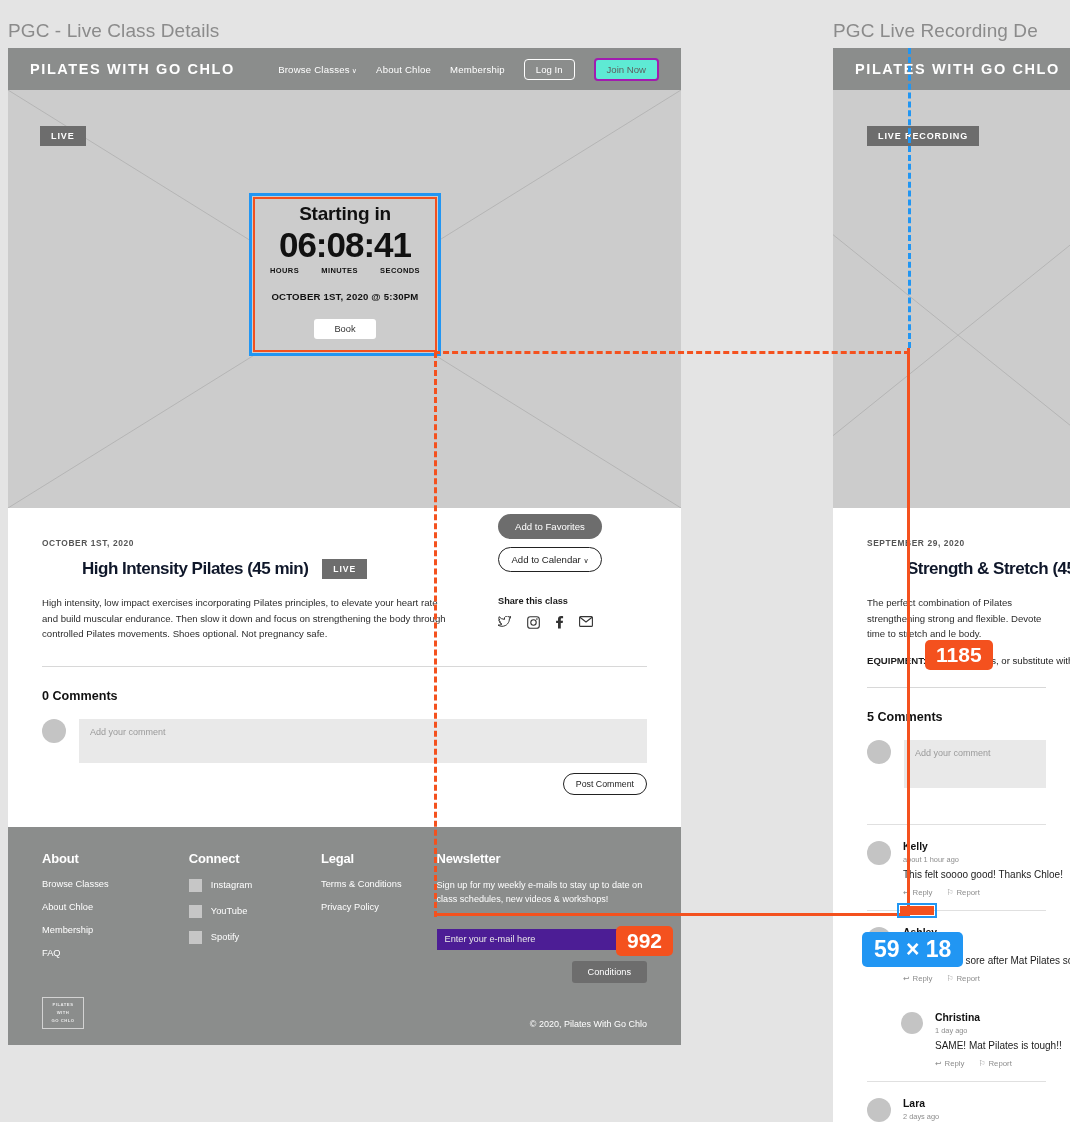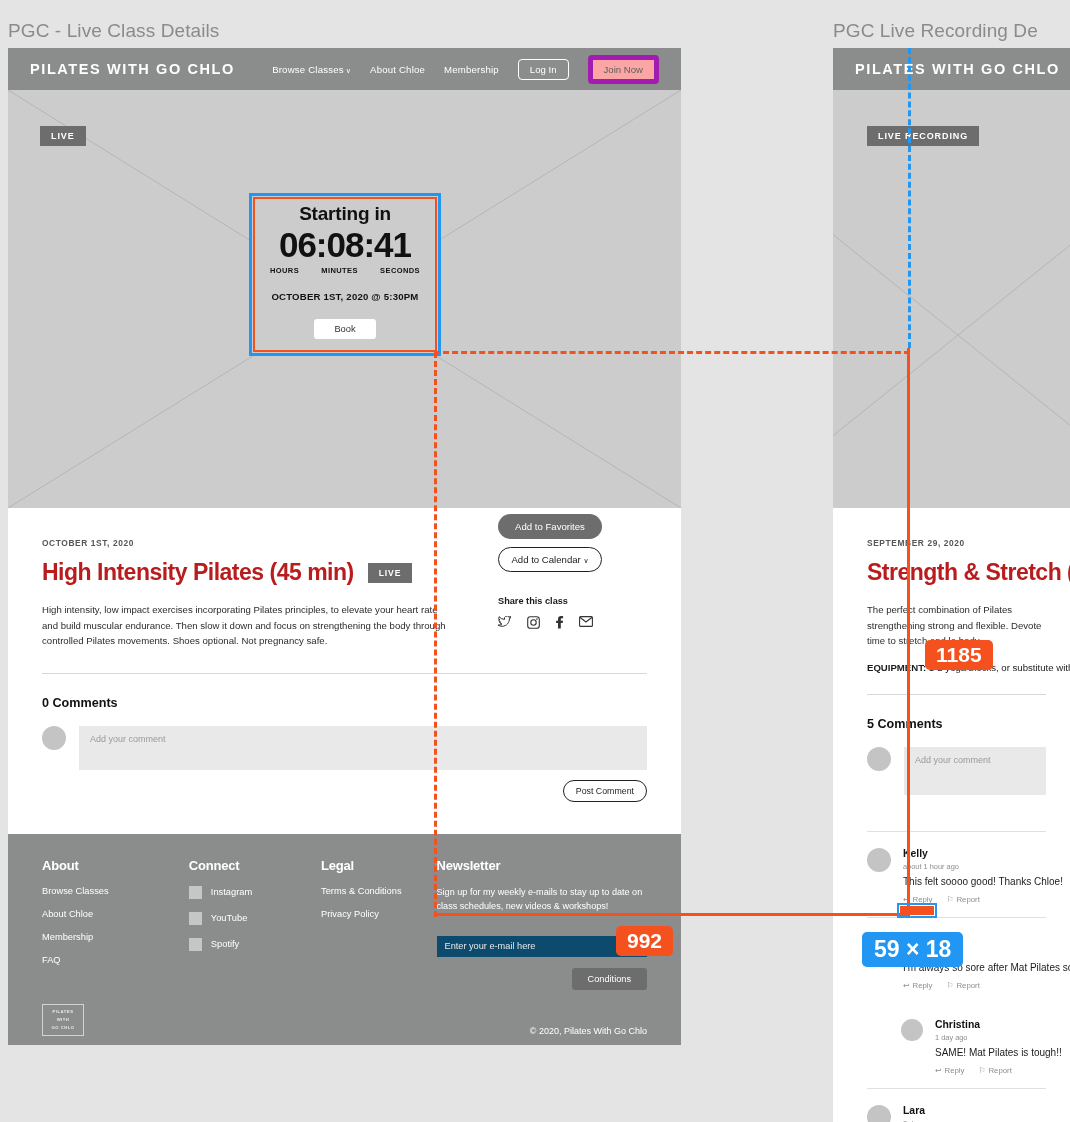--- a/index.html
+++ b/index.html
@@ -41,21 +41,21 @@
     margin-left: auto; display: flex; align-items: center; gap: 19px;
   }
   .nav-link {
     color: #fff; font-size: 9.6px; letter-spacing: .2px; white-space: nowrap;
   }
   .nav-btn {
     font-size: 9.6px; padding: 4px 11px; border-radius: 4px;
     white-space: nowrap;
   }
   .nav-btn.outline { color:#fff; border:1px solid #fff; background:transparent; }
-  .nav-btn.solid   { color:#5e5e5e; background:#fca5a5; border:5px solid #a21caf; }
+  .nav-btn.solid   { color:#5e5e5e; background:#5eead4; border:2px solid #a21caf; }
   .chev { font-size: 7px; margin-left: 2px; }
 
   
   .hero { position: relative; background: #ccc; overflow: hidden; }
   #hero-left  { height: 418px; }
   #hero-right { height: 418px; }
   .hero svg { position: absolute; inset: 0; width: 100%; height: 100%; }
   .live-badge {
     position: absolute; left: 32px; top: 36px;
     background: #6d6d6d; color: #fff;
@@ -97,21 +97,21 @@
   .sel-red {
     position: absolute; left: 253px; top: 197px;
     width: 184px; height: 155px;
     border: 2px solid #f4511e; z-index: 6; pointer-events:none;
   }
 
   
   .body-pad { padding: 30px 34px 0 34px; background:#fff; }
   .eyebrow { font-size: 8.4px; font-weight: 700; color:#555; letter-spacing:.6px; }
   .title-row { display:flex; align-items:center; gap:14px; margin-top: 11px; }
-  .class-title { font-size: 23px; font-weight: 800; color:#b91c1c; letter-spacing:-.5px; white-space:nowrap; }
+  .class-title { font-size: 17px; font-weight: 800; color:#0f172a; letter-spacing:-.5px; white-space:nowrap;margin-left:40px; }
   .title-badge {
     background:#6d6d6d; color:#fff; font-size:8.6px; font-weight:700;
     letter-spacing:.9px; padding:5px 11px;
   }
   .desc { margin-top: 16px; font-size: 9.6px; line-height: 1.62; color:#2c2c2c; max-width: 405px; }
   .rule { border-top: 1px solid #d8d8d8; margin-top: 24px; }
 
   
   .actions { position: absolute; left: 498px; top: 514px; width: 170px; z-index:3; }
   .btn-fav {
@@ -156,21 +156,21 @@
   .fc1 { width: 150px; }
   .fc2 { width: 118px; }
   .fc3 { width: 135px; }
   .fc4 { width: 215px; }
   .fh { color:#fff; font-size:13px; font-weight:700; letter-spacing:-.2px; }
   .fl { color:#fff; font-size:9.3px; margin-top:13px; }
   .fsoc { display:flex; align-items:center; gap:9px; margin-top:13px; }
   .fsq { width:13px; height:13px; background:#c6c6c6; flex:none; }
   .fsoc span { color:#fff; font-size:9.3px; }
   .ftext { color:#fff; font-size:9.1px; line-height:1.55; margin-top:12px; }
-  .finput { margin-top:23px; background:#0c4a6e; height:21px; color:#e8e8e8; font-size:9.2px;
+  .finput { margin-top:23px; background:#4c1d95; height:21px; color:#e8e8e8; font-size:9.2px;
             display:flex; align-items:center; padding:0 8px; }
   .fsub-wrap { display:flex; justify-content:flex-end; margin-top:11px; }
   .fsub { background:#6d6d6d; color:#fff; font-size:9.2px; padding:6px 16px; border-radius:3px; }
   .foot-bottom { display:flex; align-items:flex-end; margin-top: 14px; }
   .foot-logo {
     width:42px; height:32px; border:1px solid #d3d3d3; color:#e9e9e9;
     font-size:4.2px; font-weight:700; letter-spacing:.5px; line-height:1.9;
     display:flex; flex-direction:column; align-items:center; justify-content:center;
   }
   .copyright { margin-left:auto; color:#fff; font-size:9px; }

